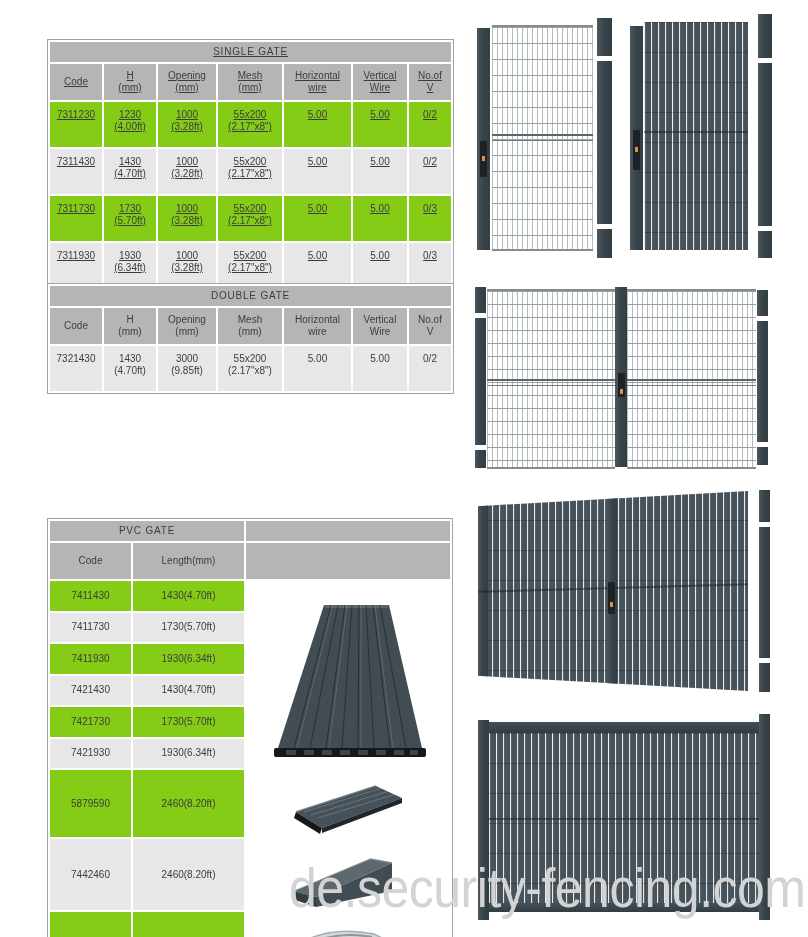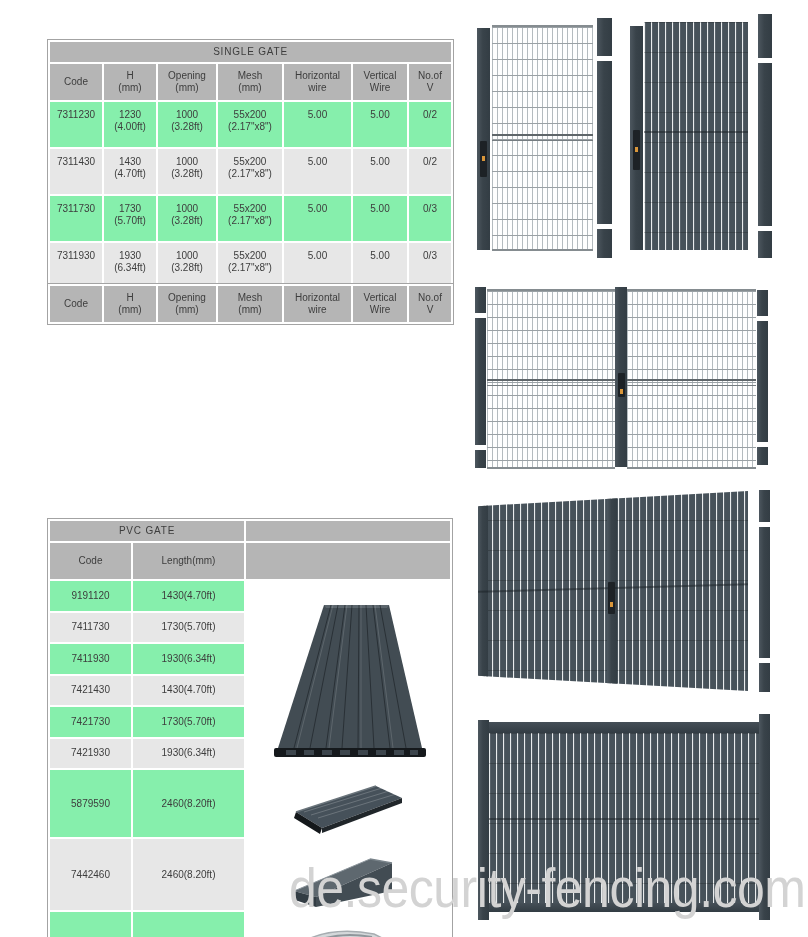--- a/index.html
+++ b/index.html
@@ -8,29 +8,29 @@
 
   
   .spec{position:absolute;border-collapse:separate;border-spacing:2px;background:#fff;
         border:1px solid #a3a3a3;table-layout:fixed;}
   .spec td{text-align:center;font-size:10px;line-height:12px;color:#3d3d3d;
            white-space:pre-line;padding:0;overflow:hidden;}
   .title-cell{background:#b5b5b5;height:20px;vertical-align:middle;
               font-size:10.5px;letter-spacing:.8px;}
   .head-cell{background:#b5b5b5;height:36px;vertical-align:middle;}
   .gate-row td{height:38px;vertical-align:top;padding-top:7px;}
-  .row-odd td{background:#86efac;}
+  .row-odd td{background:#84cc16;}
   .row-even td{background:#e7e7e7;}
   .pvc-row td{height:27px;vertical-align:middle;padding-top:0;}
   .pvc-tall-1 td{height:52px;vertical-align:middle;}
   .pvc-tall-2 td{height:54px;vertical-align:middle;}
   .pvc-tall-3 td{height:56px;vertical-align:middle;}
   .img-cell{background:#fff !important;vertical-align:middle;padding:0;}
 
-  #tbl-single{left:47px;top:39px;}
+  #tbl-single{left:47px;top:39px;text-decoration:underline;}
   #tbl-double{left:47px;top:283px;}
   #tbl-pvc{left:47px;top:518px;}
 
   
   .fig{position:absolute;}
   .post{position:absolute;background:linear-gradient(to right,#4d575f,#39434a 45%,#333d44);}
   .notch{position:absolute;left:0;right:0;height:5px;background:#fff;}
   .mesh{position:absolute;background-color:#fefefe;
         background-image:
           repeating-linear-gradient(to bottom,#9aa1a5 0 1px,transparent 1px 16px),
@@ -144,34 +144,49 @@
     <colgroup>
         <col style="width:52px">
         <col style="width:52px">
         <col style="width:58px">
         <col style="width:64px">
         <col style="width:67px">
         <col style="width:54px">
         <col style="width:42px">
       </colgroup>
     <tbody>
+        <tr>
+          <td class="title-cell" colspan="7">DOUBLE GATE</td>
+        </tr>
     <tr>
       <td class="head-cell">Code</td>
       <td class="head-cell">H
 (mm)</td>
       <td class="head-cell">Opening
 (mm)</td>
       <td class="head-cell">Mesh
 (mm)</td>
       <td class="head-cell">Horizontal
 wire</td>
       <td class="head-cell">Vertical
 Wire</td>
       <td class="head-cell">No.of
 V</td>
+    </tr>
+    <tr class="gate-row row-even">
+      <td>7321430</td>
+      <td>1430
+(4.70ft)</td>
+      <td>3000
+(9.85ft)</td>
+      <td>55x200
+(2.17"x8")</td>
+      <td>5.00</td>
+      <td>5.00</td>
+      <td>0/2</td>
     </tr>
   </tbody>
     </table>
 
   <table id="tbl-pvc" class="spec">
     <colgroup>
         <col style="width:81px">
         <col style="width:111px">
         <col style="width:204px">
       </colgroup>
@@ -179,21 +194,21 @@
         <tr>
       <td class="title-cell" colspan="2">PVC GATE</td>
       <td class="title-cell"></td>
     </tr>
     <tr>
       <td class="head-cell">Code</td>
       <td class="head-cell">Length(mm)</td>
       <td class="head-cell"></td>
     </tr>
     <tr class="pvc-row row-odd">
-      <td>9191120</td>
+      <td>7411430</td>
       <td>1430(4.70ft)</td>
       <td class="img-cell" rowspan="6">
         <svg width="204" height="172" viewBox="0 0 204 172">
           <polygon points="78,12 143,12 176,155 32,155" fill="#424c53"></polygon>
           <polygon points="78,12 143,12 141,15 80,15" fill="#5b656c"></polygon>
           <g stroke="rgba(15,20,24,.5)" stroke-width="1">
             <line x1="85" y1="12" x2="48" y2="155"></line>
                 <line x1="92" y1="12" x2="64" y2="155"></line>
             <line x1="99" y1="12" x2="80" y2="155"></line>
                 <line x1="106" y1="12" x2="96" y2="155"></line>

